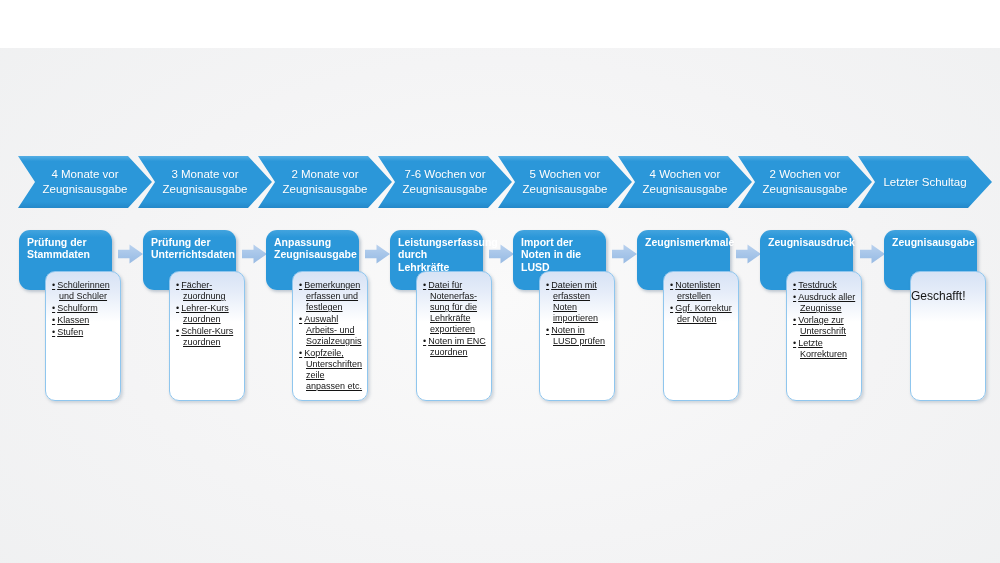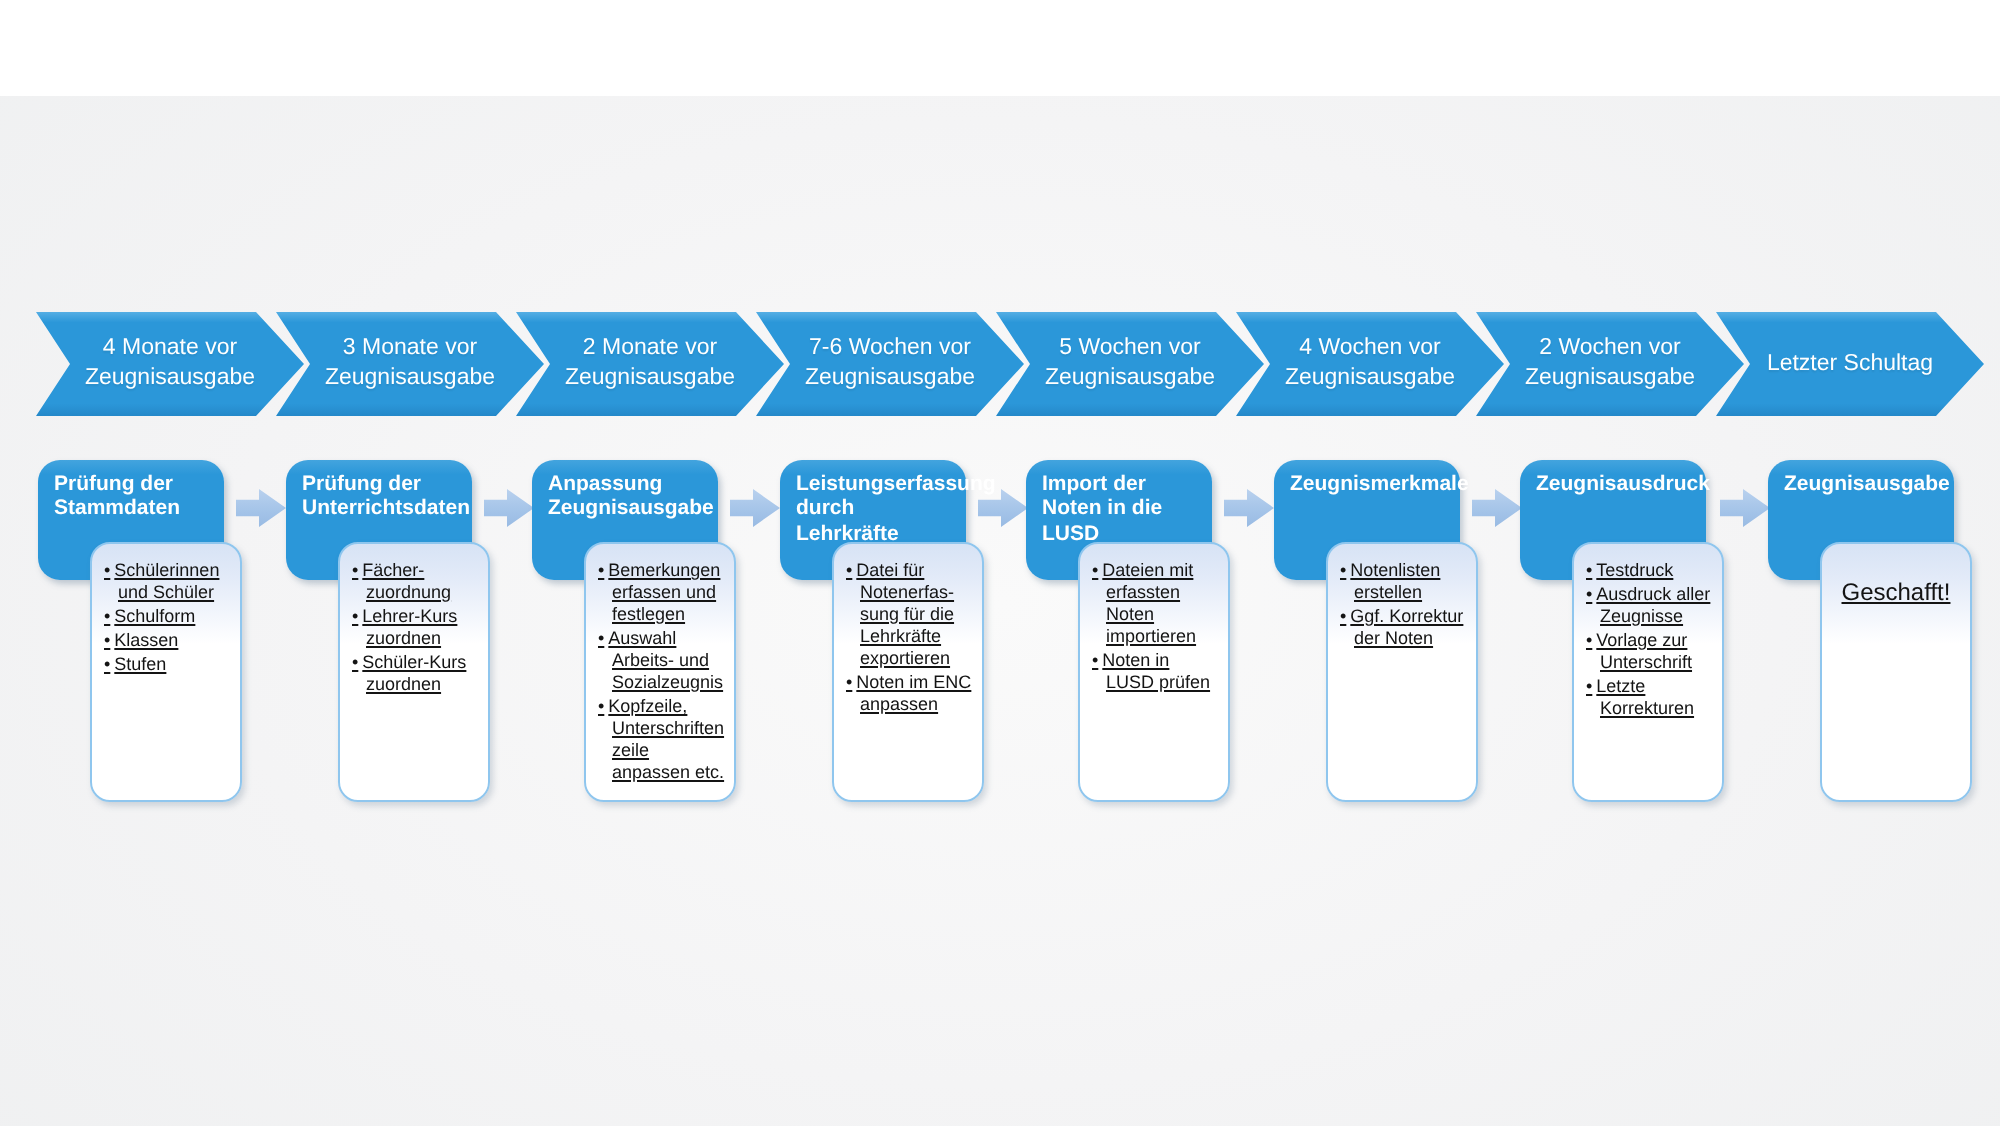--- a/index.html
+++ b/index.html
@@ -90,24 +90,23 @@
     padding-left: 7px;
     text-indent: -7px;
     margin-bottom: 1px;
   }
   ul.stage-bullets li::before {
     content: "\2022";
     margin-right: 2px;
   }
   .stage-note {
     margin-top: 9px;
-    text-align: center;
+    text-align: left;
     font-size: 12px;
     color: #141414;
-    text-decoration: underline;
   }
 
   
   .flow-arrow {
     position: absolute;
     top: 195px;
     width: 25px;
     height: 22px;
     background: linear-gradient(180deg, #bcd3ef 0%, #a3c3e8 60%, #97b9e2 100%);
     clip-path: polygon(0 31%, 46% 31%, 46% 7%, 100% 50%, 46% 93%, 46% 69%, 0 69%);
@@ -192,21 +191,21 @@
           <li>Kopfzeile, Unterschriften zeile anpassen etc.</li>
         </ul>
     </div>
   </div>
 
   <div class="stage-card" style="left:390px">
     <div class="stage-header">Leistungserfassung durch Lehrkräfte</div>
     <div class="stage-bullet-box">
       <ul class="stage-bullets">
           <li>Datei für Notenerfas- sung für die Lehrkräfte exportieren</li>
-          <li>Noten im ENC anpassen</li>
+          <li>Noten im ENC zuordnen</li>
         </ul>
     </div>
   </div>
 
   <div class="stage-card" style="left:513px">
     <div class="stage-header">Import der Noten in die LUSD</div>
     <div class="stage-bullet-box">
       <ul class="stage-bullets">
           <li>Dateien mit erfassten Noten importieren</li>
           <li>Noten in LUSD prüfen</li>

